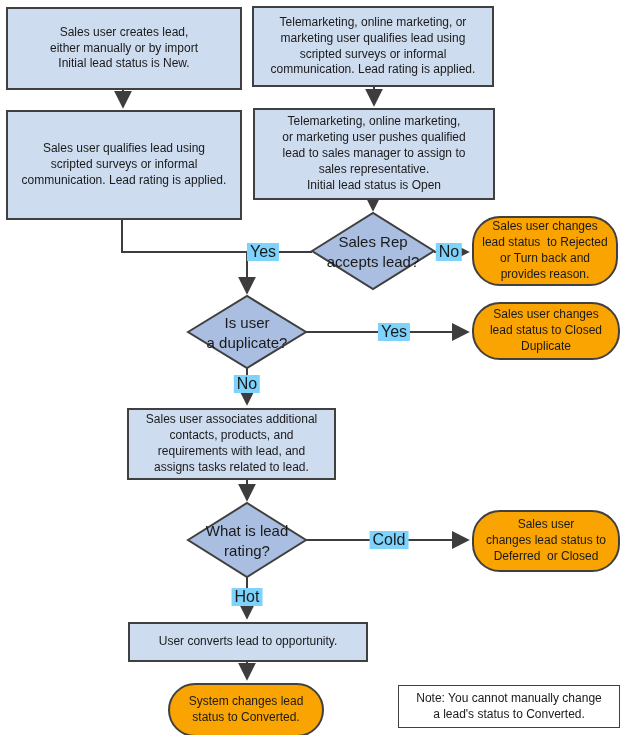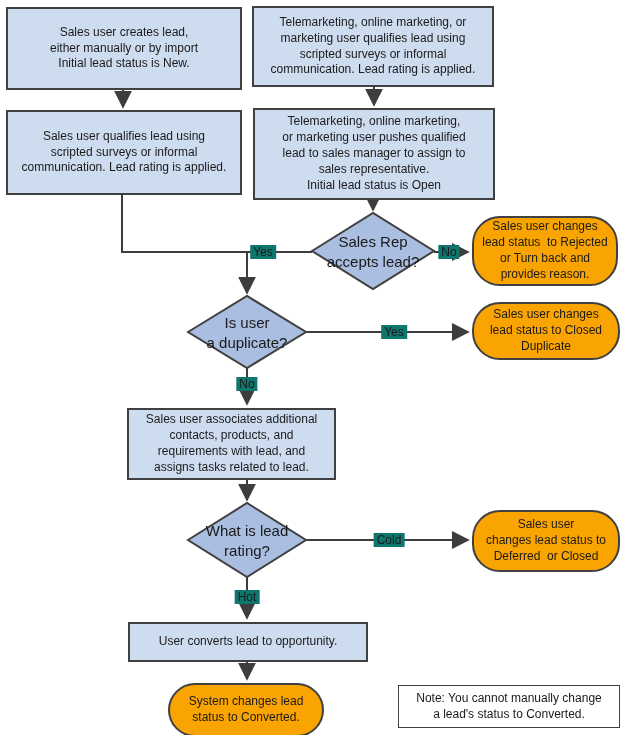--- a/index.html
+++ b/index.html
@@ -55,29 +55,29 @@
     text-align: center;
     font-size: 15px;
     line-height: 1.3;
     color: #1a1a1a;
     white-space: pre-wrap;
   }
   .elabel {
     position: absolute;
     z-index: 3;
     transform: translate(-50%, -50%);
-    background: #0f766e;
+    background: #7dd3fc;
     padding: 0 3px;
-    font-size: 12px;
+    font-size: 16px;
     color: #1a1a1a;
   }
   
   #n-create        { left: 6px;   top: 7px;   width: 236px; height: 83px; }
   #n-mkt-qualify   { left: 252px; top: 6px;   width: 242px; height: 81px; }
-  #n-sales-qualify { left: 6px;   top: 110px; width: 236px; height: 85px; }
+  #n-sales-qualify { left: 6px;   top: 110px; width: 236px; height: 110px; }
   #n-mkt-push      { left: 253px; top: 108px; width: 242px; height: 92px; }
   #n-associate     { left: 127px; top: 408px; width: 209px; height: 72px; }
   #n-convert       { left: 128px; top: 622px; width: 240px; height: 40px; }
   #n-note          { left: 398px; top: 685px; width: 222px; height: 43px; }
   #n-rejected      { left: 472px; top: 216px; width: 146px; height: 70px; }
   #n-closed-dup    { left: 472px; top: 302px; width: 148px; height: 58px; }
   #n-deferred      { left: 472px; top: 510px; width: 148px; height: 62px; }
   #n-converted     { left: 168px; top: 683px; width: 156px; height: 54px; }
   #t-rep   { left: 373px; top: 251px; }
   #t-dup   { left: 247px; top: 332px; }

